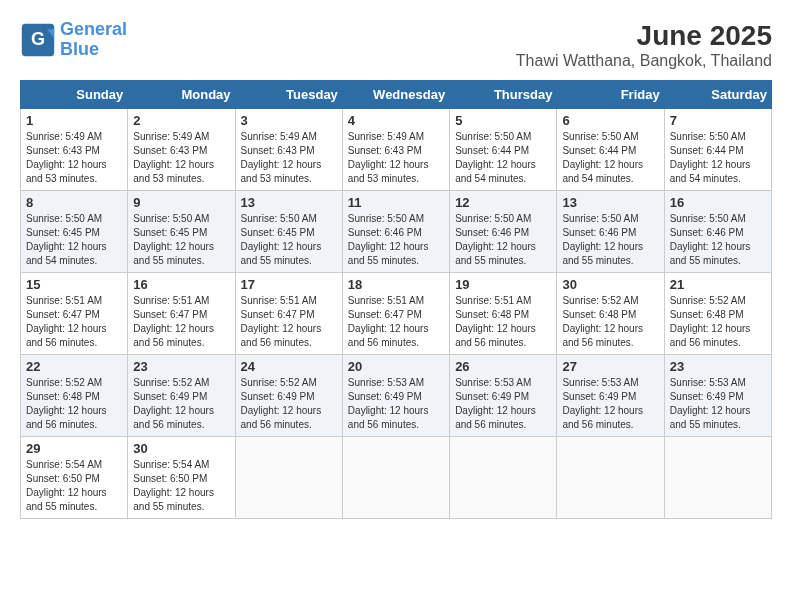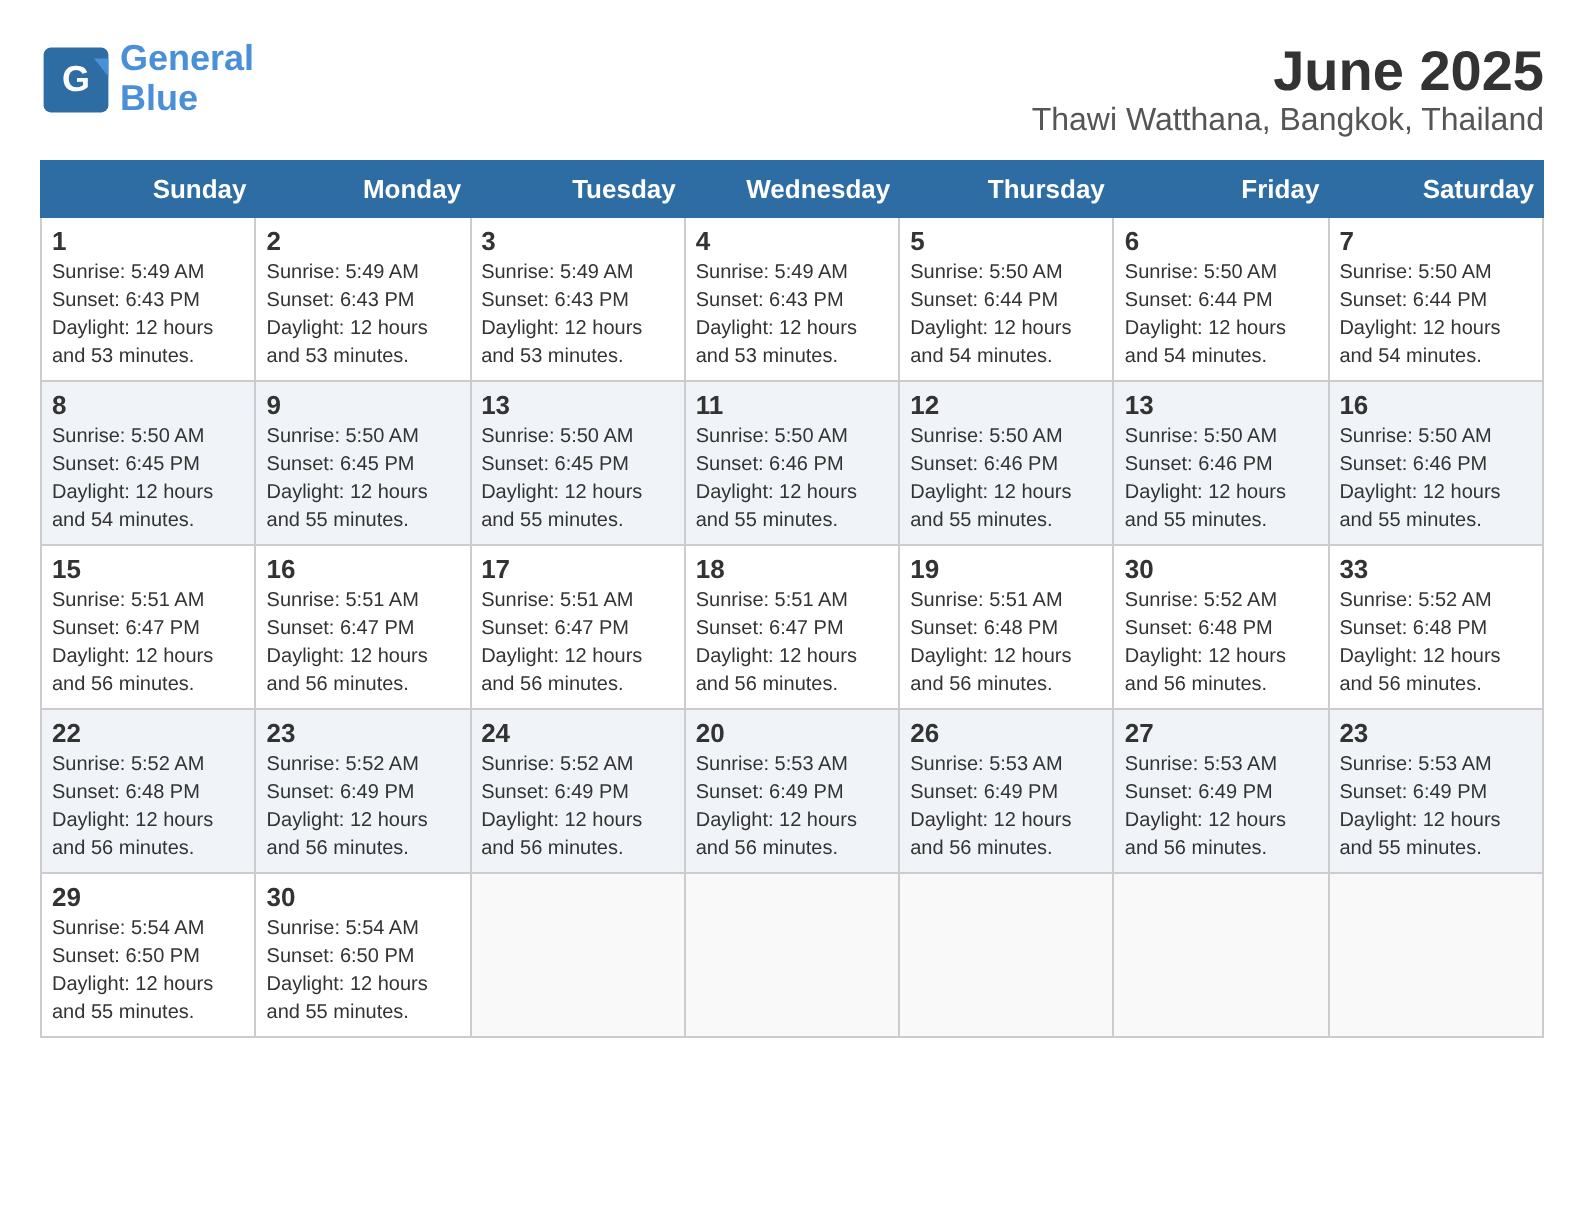--- a/index.html
+++ b/index.html
@@ -142,21 +142,21 @@
         <td><span class="day-num">13</span><span class="cell-text">Sunrise: 5:50 AM<br>Sunset: 6:46 PM<br>Daylight: 12 hours and 55 minutes.</span></td>
         <td><span class="day-num">16</span><span class="cell-text">Sunrise: 5:50 AM<br>Sunset: 6:46 PM<br>Daylight: 12 hours and 55 minutes.</span></td>
       </tr>
       <tr>
         <td><span class="day-num">15</span><span class="cell-text">Sunrise: 5:51 AM<br>Sunset: 6:47 PM<br>Daylight: 12 hours and 56 minutes.</span></td>
         <td><span class="day-num">16</span><span class="cell-text">Sunrise: 5:51 AM<br>Sunset: 6:47 PM<br>Daylight: 12 hours and 56 minutes.</span></td>
         <td><span class="day-num">17</span><span class="cell-text">Sunrise: 5:51 AM<br>Sunset: 6:47 PM<br>Daylight: 12 hours and 56 minutes.</span></td>
         <td><span class="day-num">18</span><span class="cell-text">Sunrise: 5:51 AM<br>Sunset: 6:47 PM<br>Daylight: 12 hours and 56 minutes.</span></td>
         <td><span class="day-num">19</span><span class="cell-text">Sunrise: 5:51 AM<br>Sunset: 6:48 PM<br>Daylight: 12 hours and 56 minutes.</span></td>
         <td><span class="day-num">30</span><span class="cell-text">Sunrise: 5:52 AM<br>Sunset: 6:48 PM<br>Daylight: 12 hours and 56 minutes.</span></td>
-        <td><span class="day-num">33</span><span class="cell-text">Sunrise: 5:52 AM<br>Sunset: 6:48 PM<br>Daylight: 12 hours and 56 minutes.</span></td>
+        <td><span class="day-num">21</span><span class="cell-text">Sunrise: 5:52 AM<br>Sunset: 6:48 PM<br>Daylight: 12 hours and 56 minutes.</span></td>
       </tr>
       <tr class="row-shaded">
         <td><span class="day-num">22</span><span class="cell-text">Sunrise: 5:52 AM<br>Sunset: 6:48 PM<br>Daylight: 12 hours and 56 minutes.</span></td>
         <td><span class="day-num">23</span><span class="cell-text">Sunrise: 5:52 AM<br>Sunset: 6:49 PM<br>Daylight: 12 hours and 56 minutes.</span></td>
         <td><span class="day-num">24</span><span class="cell-text">Sunrise: 5:52 AM<br>Sunset: 6:49 PM<br>Daylight: 12 hours and 56 minutes.</span></td>
         <td><span class="day-num">20</span><span class="cell-text">Sunrise: 5:53 AM<br>Sunset: 6:49 PM<br>Daylight: 12 hours and 56 minutes.</span></td>
         <td><span class="day-num">26</span><span class="cell-text">Sunrise: 5:53 AM<br>Sunset: 6:49 PM<br>Daylight: 12 hours and 56 minutes.</span></td>
         <td><span class="day-num">27</span><span class="cell-text">Sunrise: 5:53 AM<br>Sunset: 6:49 PM<br>Daylight: 12 hours and 56 minutes.</span></td>
         <td><span class="day-num">23</span><span class="cell-text">Sunrise: 5:53 AM<br>Sunset: 6:49 PM<br>Daylight: 12 hours and 55 minutes.</span></td>
       </tr>

